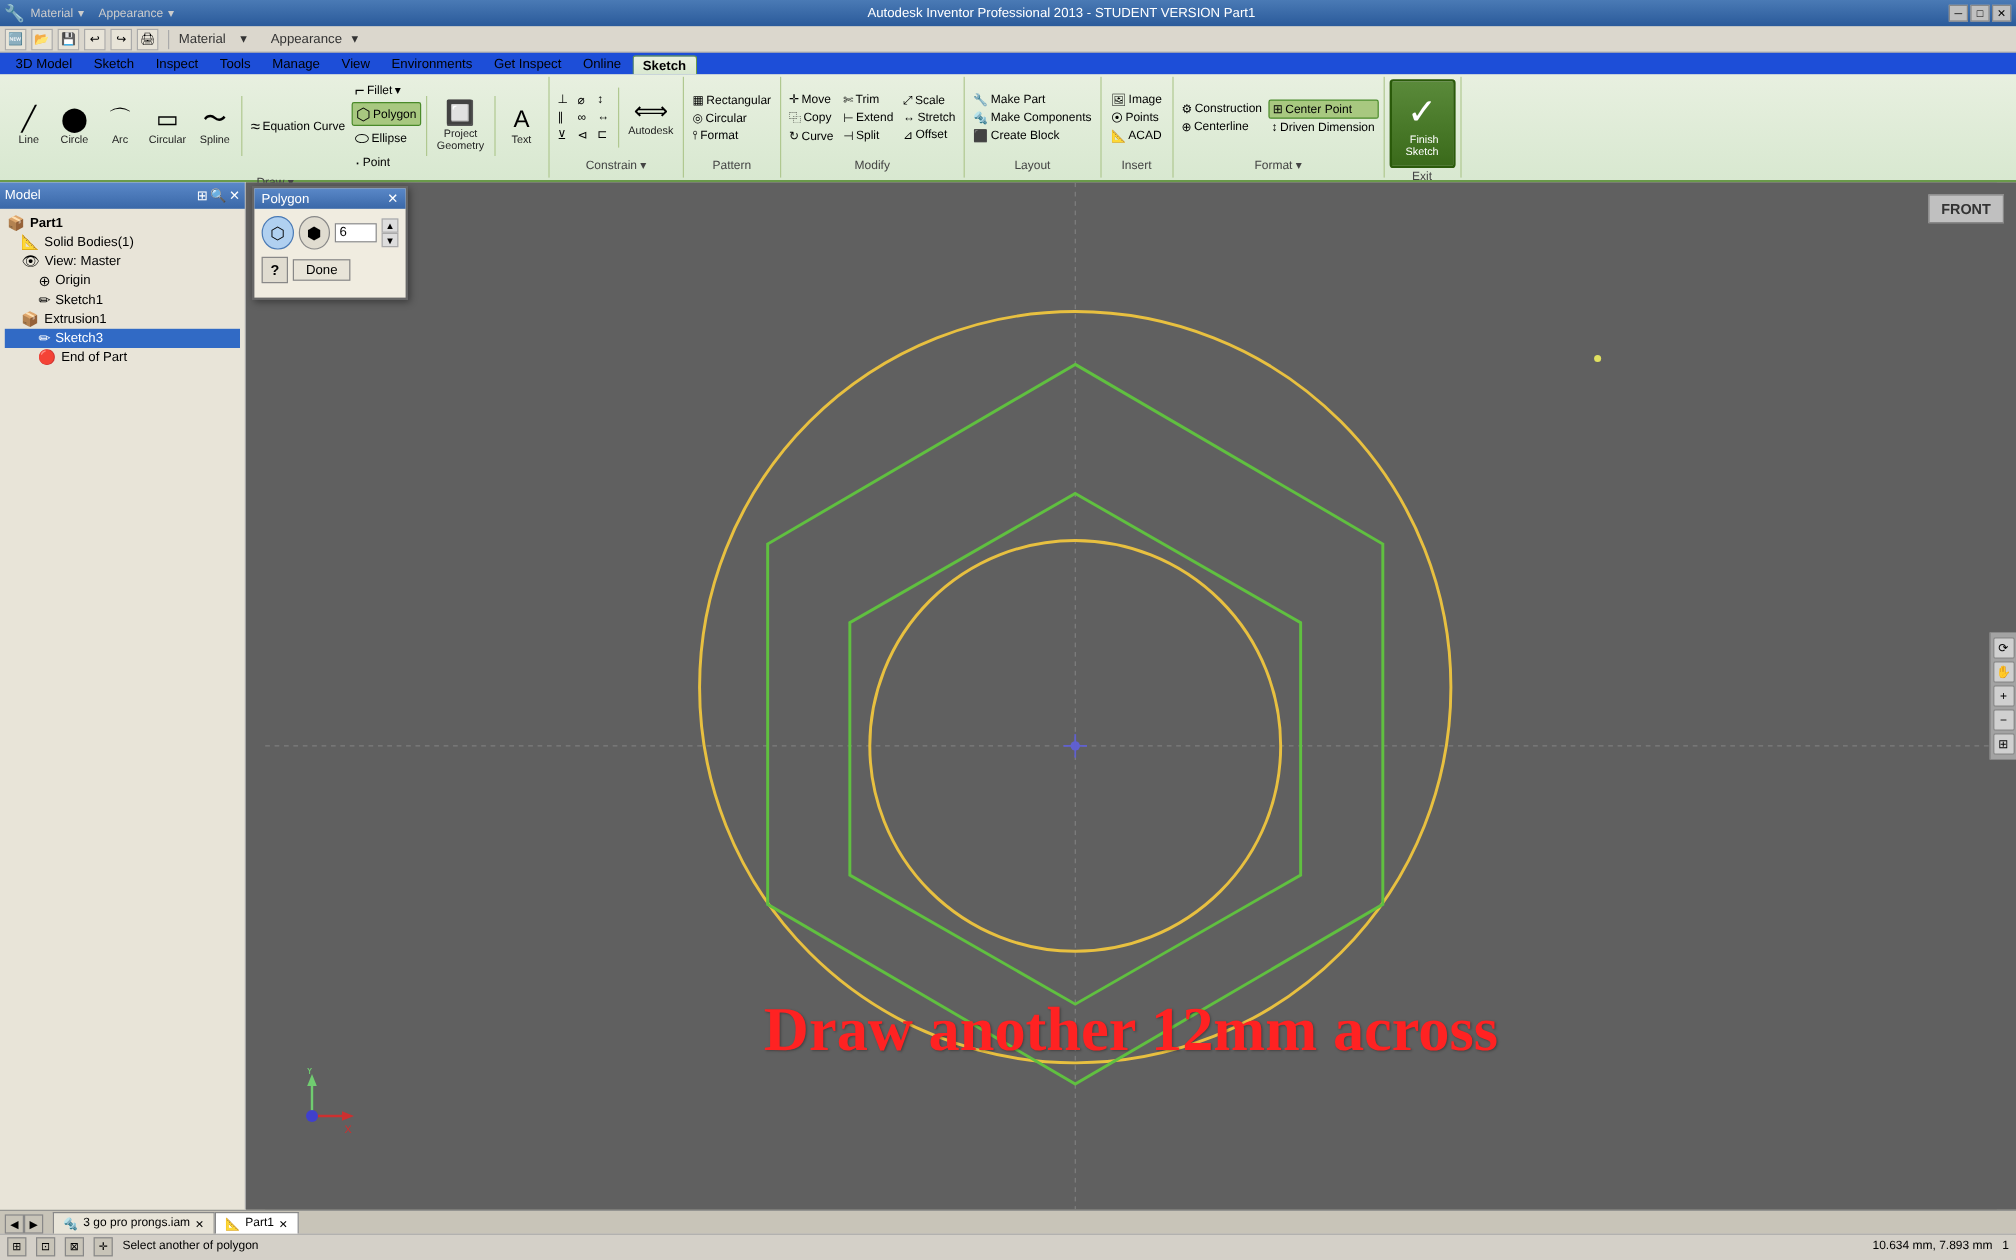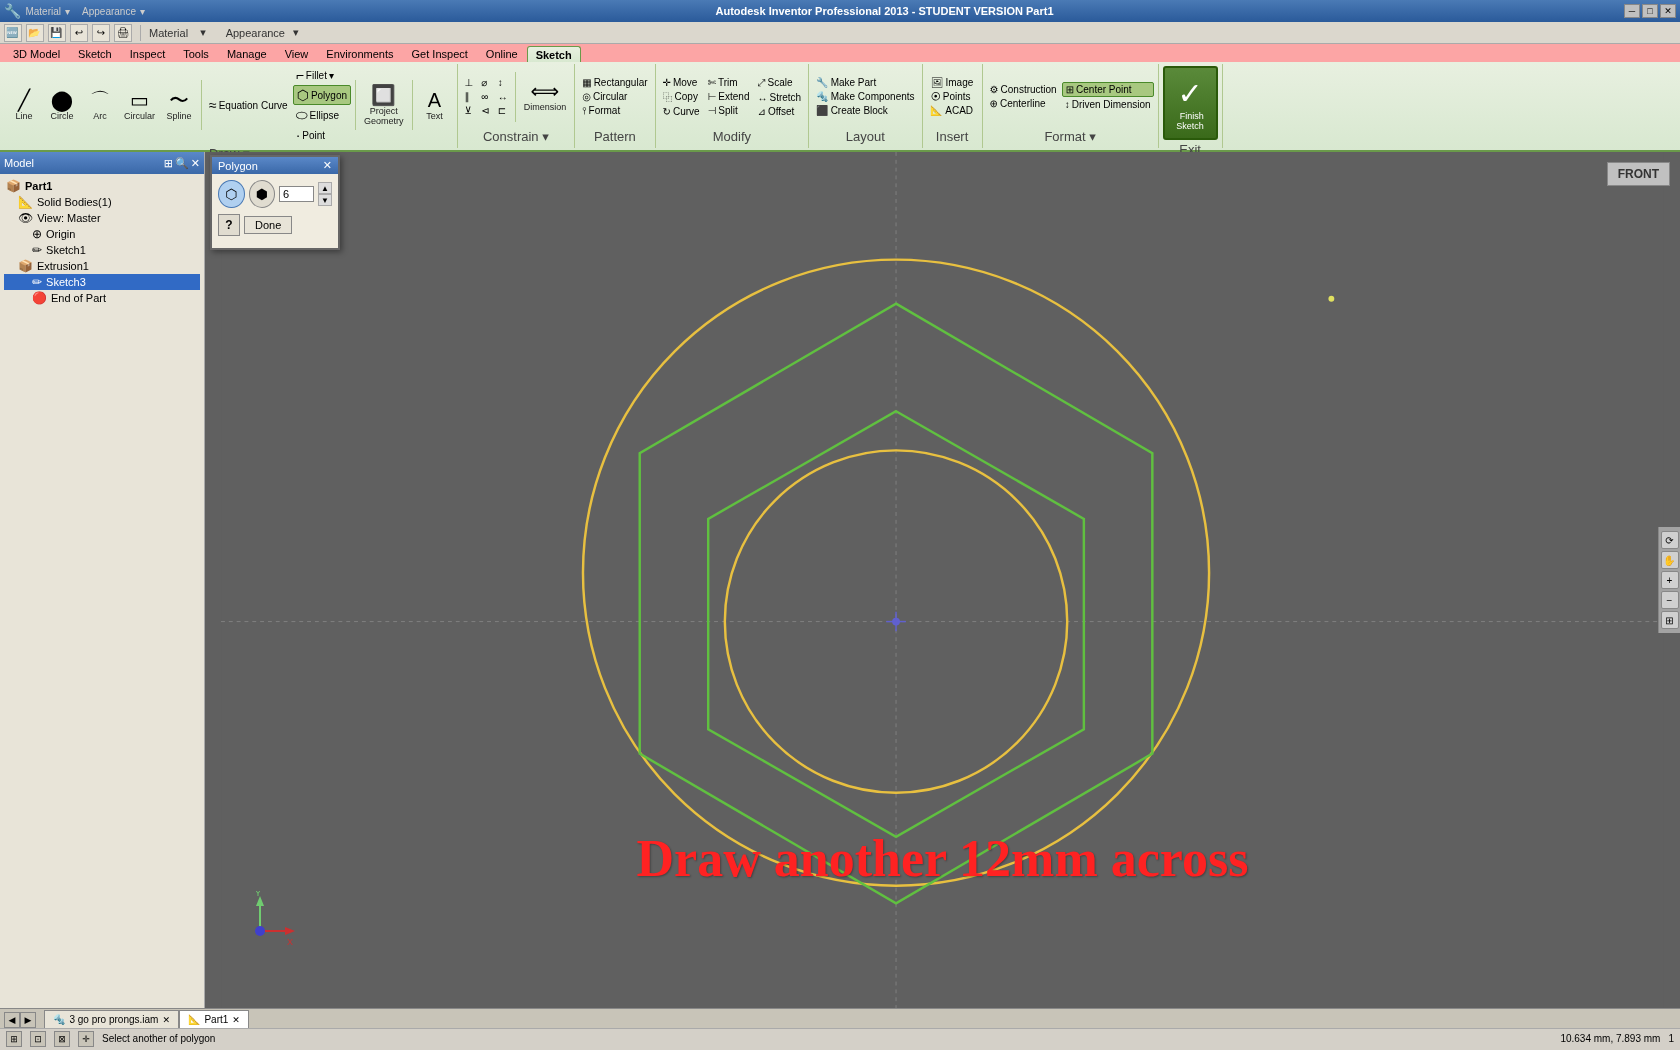--- a/index.html
+++ b/index.html
@@ -8,21 +8,21 @@
     
     #titlebar {
       height: 22px;
       background: linear-gradient(to bottom, #4a7ab5, #2a5a9a);
       display: flex;
       align-items: center;
       justify-content: space-between;
       padding: 0 4px;
       color: white;
     }
-    #titlebar .title { font-size: 11px; font-weight: bold; flex: 1; text-align: center; }
+    #titlebar .title { font-size: 11px; font-weight: normal; flex: 1; text-align: center; }
     #titlebar .win-controls { display: flex; gap: 2px; }
     #titlebar .win-btn { width: 16px; height: 14px; background: #c0c0c0; border: 1px solid #888; font-size: 9px; display: flex; align-items: center; justify-content: center; cursor: pointer; color: #000; }
 
     
     #quickaccess {
       height: 22px;
       background: #dbd7cd;
       display: flex;
       align-items: center;
       padding: 0 4px;
@@ -61,21 +61,21 @@
       padding: 2px 4px;
       min-width: 60px;
     }
     .ribbon-group-items {
       display: flex;
       align-items: center;
       flex: 1;
       gap: 2px;
     }
     .ribbon-group-label {
-      font-size: 13px;
+      font-size: 10px;
       color: #444;
       text-align: center;
       padding: 2px;
     }
 
     .ribbon-btn {
       display: flex;
       flex-direction: column;
       align-items: center;
       justify-content: center;
@@ -323,21 +323,21 @@
       display: flex;
       align-items: center;
       gap: 4px;
       cursor: pointer;
     }
     .tab.active { background: white; }
 
     
     #ribbon-tabs {
       height: 18px;
-      background: #fca5a5;
+      background: #1d4ed8;
       display: flex;
       align-items: flex-end;
       padding: 0 4px;
       border-bottom: none;
     }
     .ribbon-tab {
       height: 16px;
       padding: 0 8px;
       font-size: 11px;
       cursor: pointer;
@@ -537,21 +537,21 @@
             <span>↔</span>
           </div>
           <div class="ribbon-btn-small">
             <span>⊏</span>
           </div>
         </div>
         <div class="separator" style="height:50px;"></div>
 
         <div class="ribbon-btn">
           <div class="icon">⟺</div>
-          <div class="label">Dimension</div>
+          <div class="label">Autodesk</div>
         </div>
       </div>
       <div class="ribbon-group-label">Constrain ▾</div>
     </div>
 
     <div class="ribbon-group">
       <div class="ribbon-group-items">
         <div class="ribbon-col">
           <div class="ribbon-btn-small">
             <span>▦</span>

